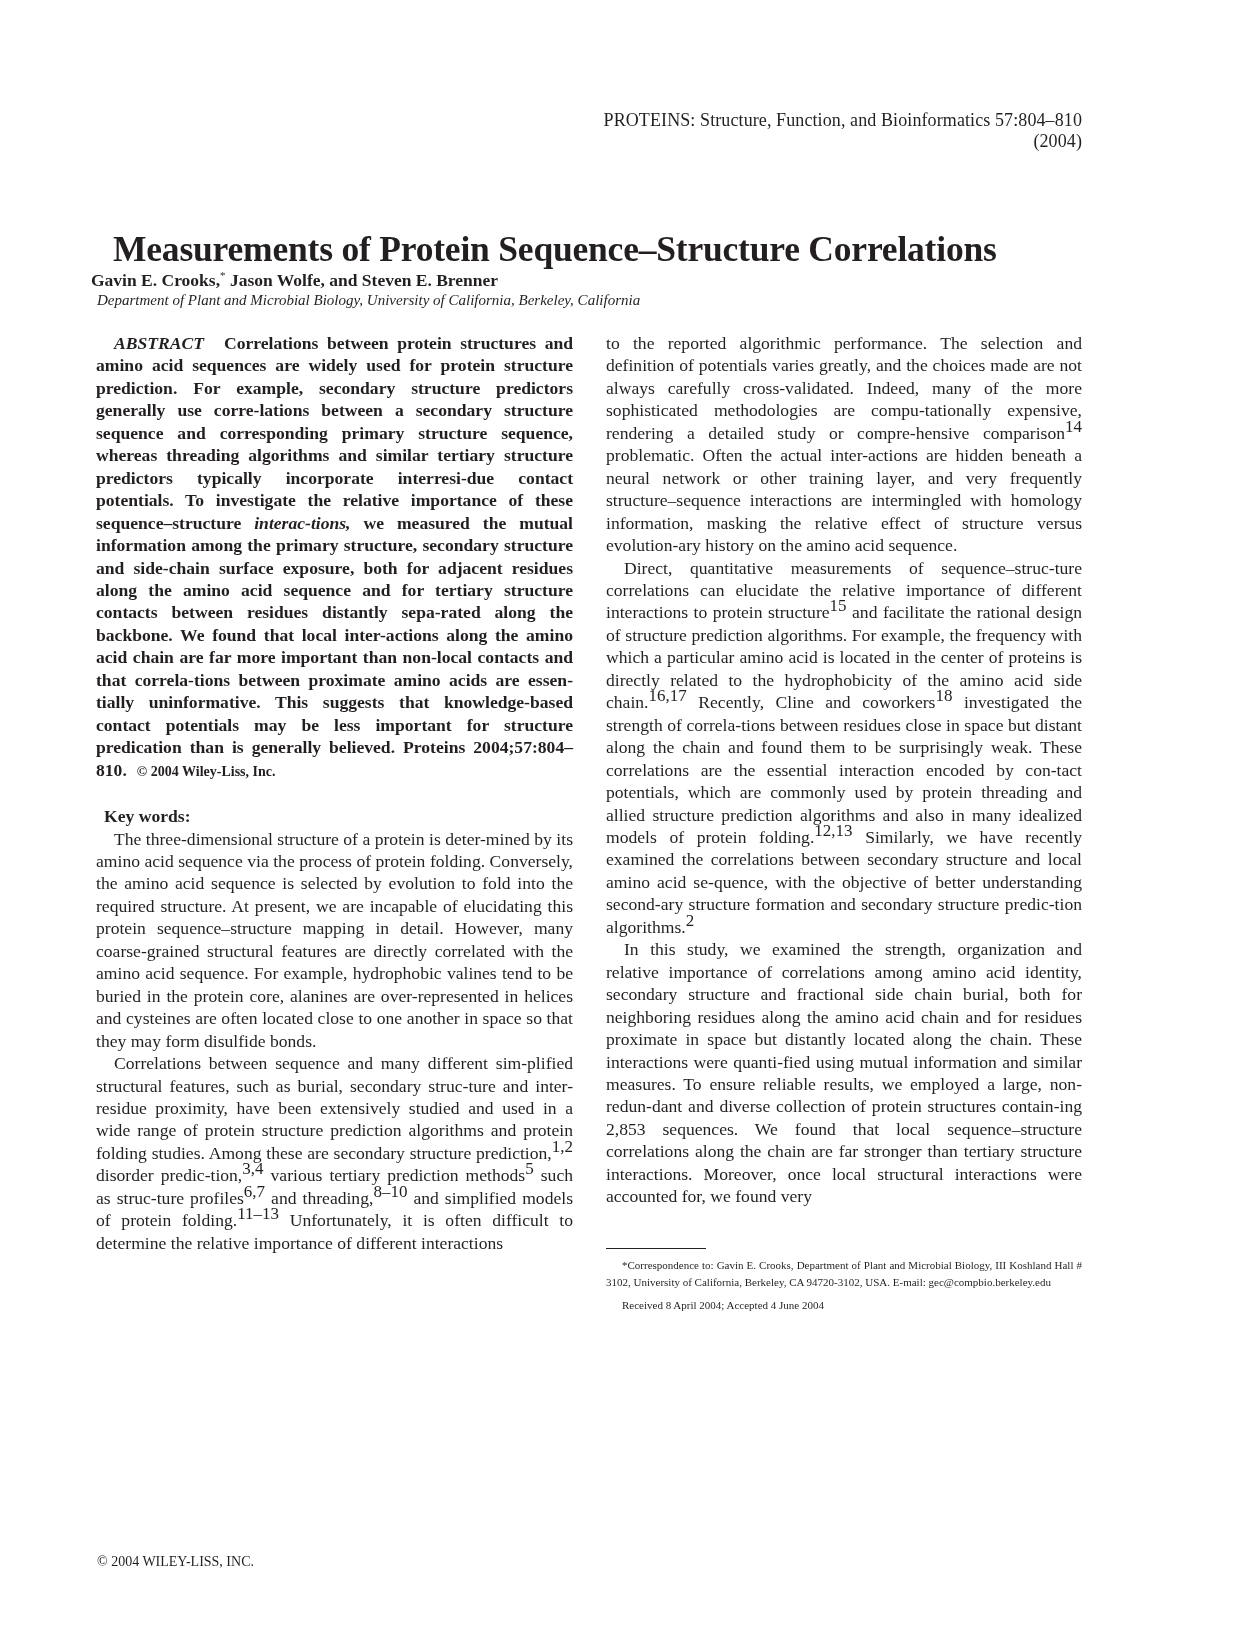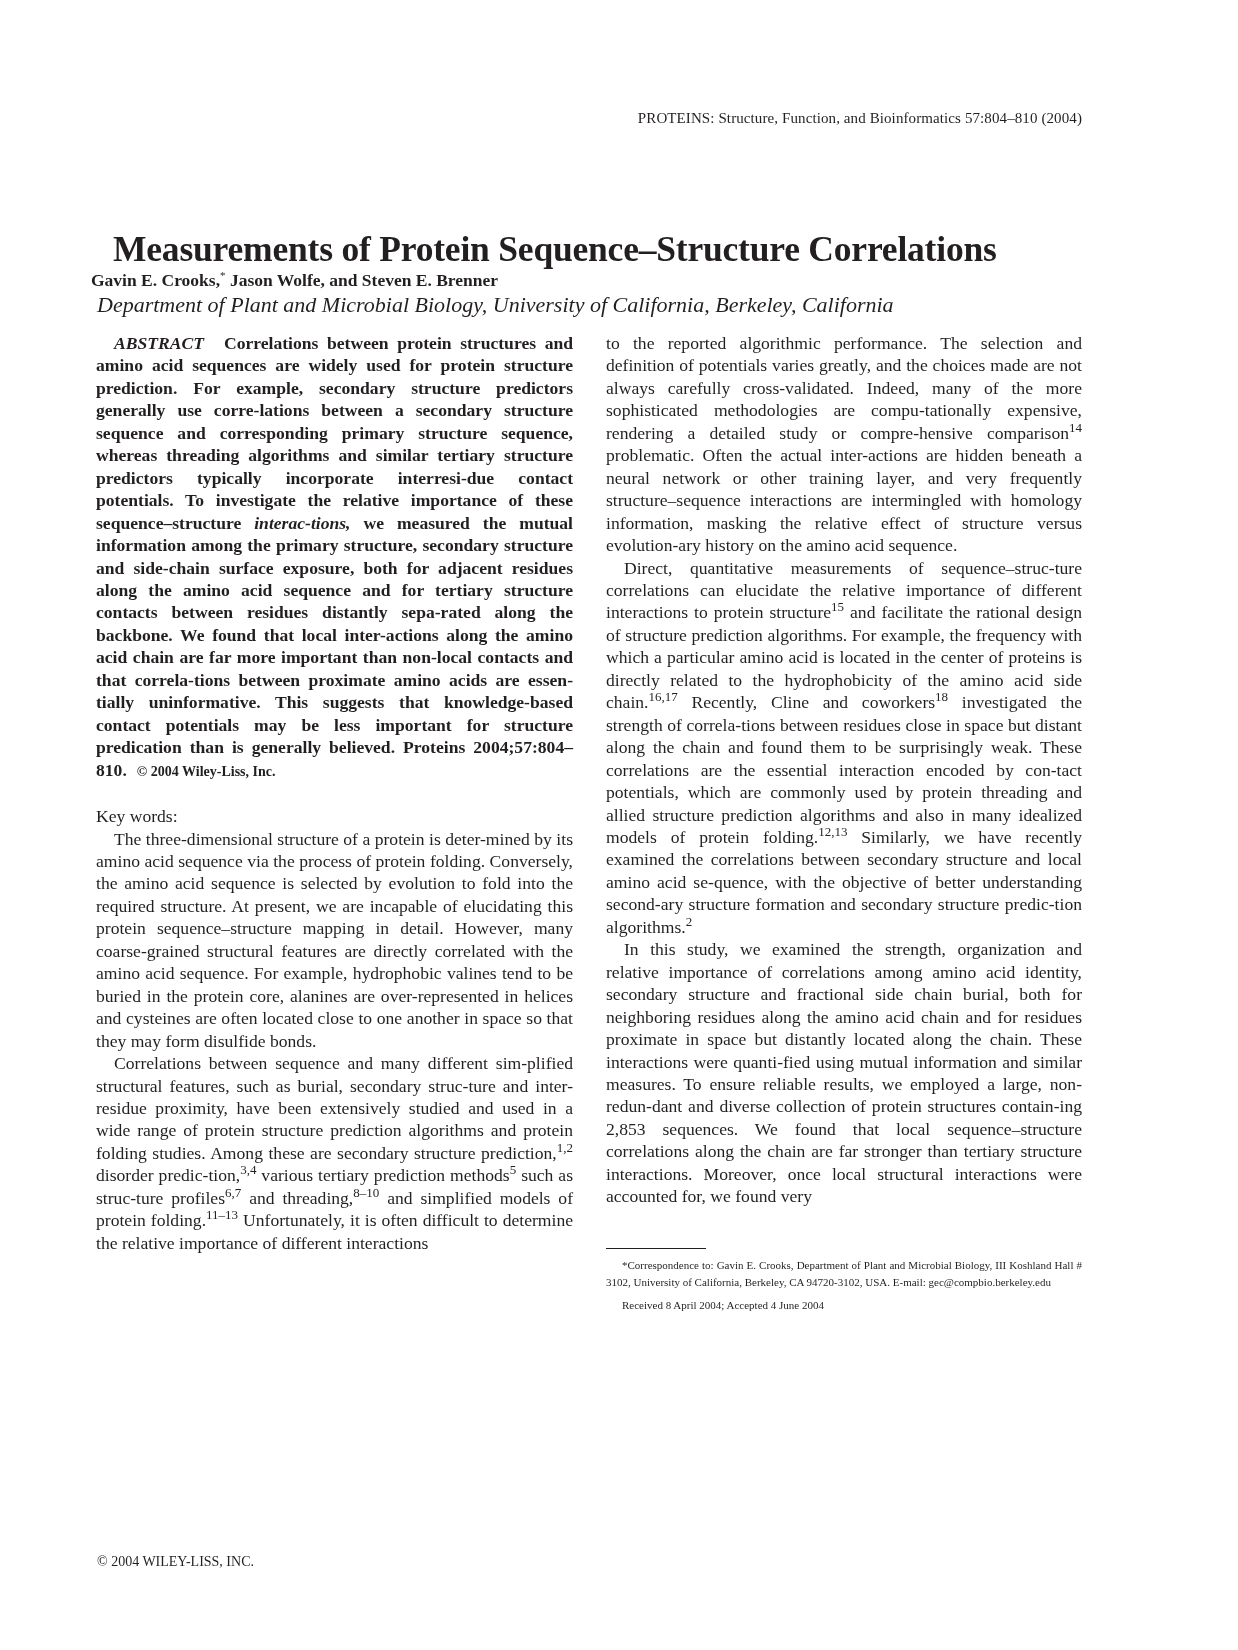--- a/index.html
+++ b/index.html
@@ -3,61 +3,61 @@
 <meta charset="utf-8">
 <style>
   html, body { margin: 0; padding: 0; background: #ffffff; }
   body {
     width: 1238px; height: 1650px; position: relative; overflow: hidden;
     font-family: "DejaVu Serif", "Liberation Serif", serif;
     color: #231f20;
   }
   .running-head {
     position: absolute; top: 110px; left: 560px; width: 522px;
-    text-align: right; font-size: 15px; letter-spacing: 0.1px;
+    text-align: right; font-size: 18px; letter-spacing: 0.1px;
     font-family: "Liberation Serif", serif;
   }
   .title {
     position: absolute; top: 212px; left: 97px; width: 1000px;
     font-family: "Liberation Serif", serif; font-weight: bold;
     font-size: 35.5px; letter-spacing: -0.2px; margin: 16px;
   }
   .authors {
     position: absolute; top: 270px; left: 91px;
     font-family: "Liberation Serif", serif; font-weight: bold; font-size: 17.5px;
   }
   .authors sup { font-weight: normal; font-size: 11px; vertical-align: 7px; line-height: 0; }
   .affiliation {
     position: absolute; top: 292px; left: 97px;
-    font-family: "Liberation Serif", serif; font-style: italic; font-size: 22px;
+    font-family: "Liberation Serif", serif; font-style: italic; font-size: 15px;
   }
   .col {
     position: absolute; width: 477px;
     font-family: "Liberation Serif", serif;
     font-size: 17.6px; line-height: 22.45px; text-align: justify;
     hyphens: manual;
   }
   .col-left { left: 96px; top: 332px; }
   .col-right { left: 606px; top: 332px; width: 476px; }
   .abstract { font-weight: bold; text-indent: 18px; margin: 0; }
   .abstract .label { font-style: italic; margin-right: 20px; }
   .abstract i { }
   .abstract .copy { font-size: 14px; margin-left: 10px; }
   .keywords {
-    margin: 22px 0 0 0; font-weight: normal; display: flex;
+    margin: 22px 0 0 8px; font-weight: bold; display: flex;
   }
   .keywords .kw-label { white-space: nowrap; margin-right: 6px; }
   .keywords .kw-text { text-align: justify; }
   .section-heading {
     text-align: center; font-weight: bold; font-size: 17.6px;
     margin: 14px 0 4px 0;
   }
   .para { margin: 0; text-indent: 18px; }
   .para.noindent { text-indent: 0; }
-  sup.ref { font-size: 13px; vertical-align: 7px; line-height: 0; }
+  sup.ref { font-size: 17px; vertical-align: 7px; line-height: 0; }
   .footnote-rule {
     width: 100px; border: none; border-top: 1px solid #231f20;
     margin: 40px 0 8px 0;
   }
   .footnote {
     font-size: 11px; line-height: 17px; text-align: justify; margin: 0;
   }
   .footnote.indent { text-indent: 16px; }
   .footnote + .footnote { margin-top: 6px; }
   .copyright-footer {

